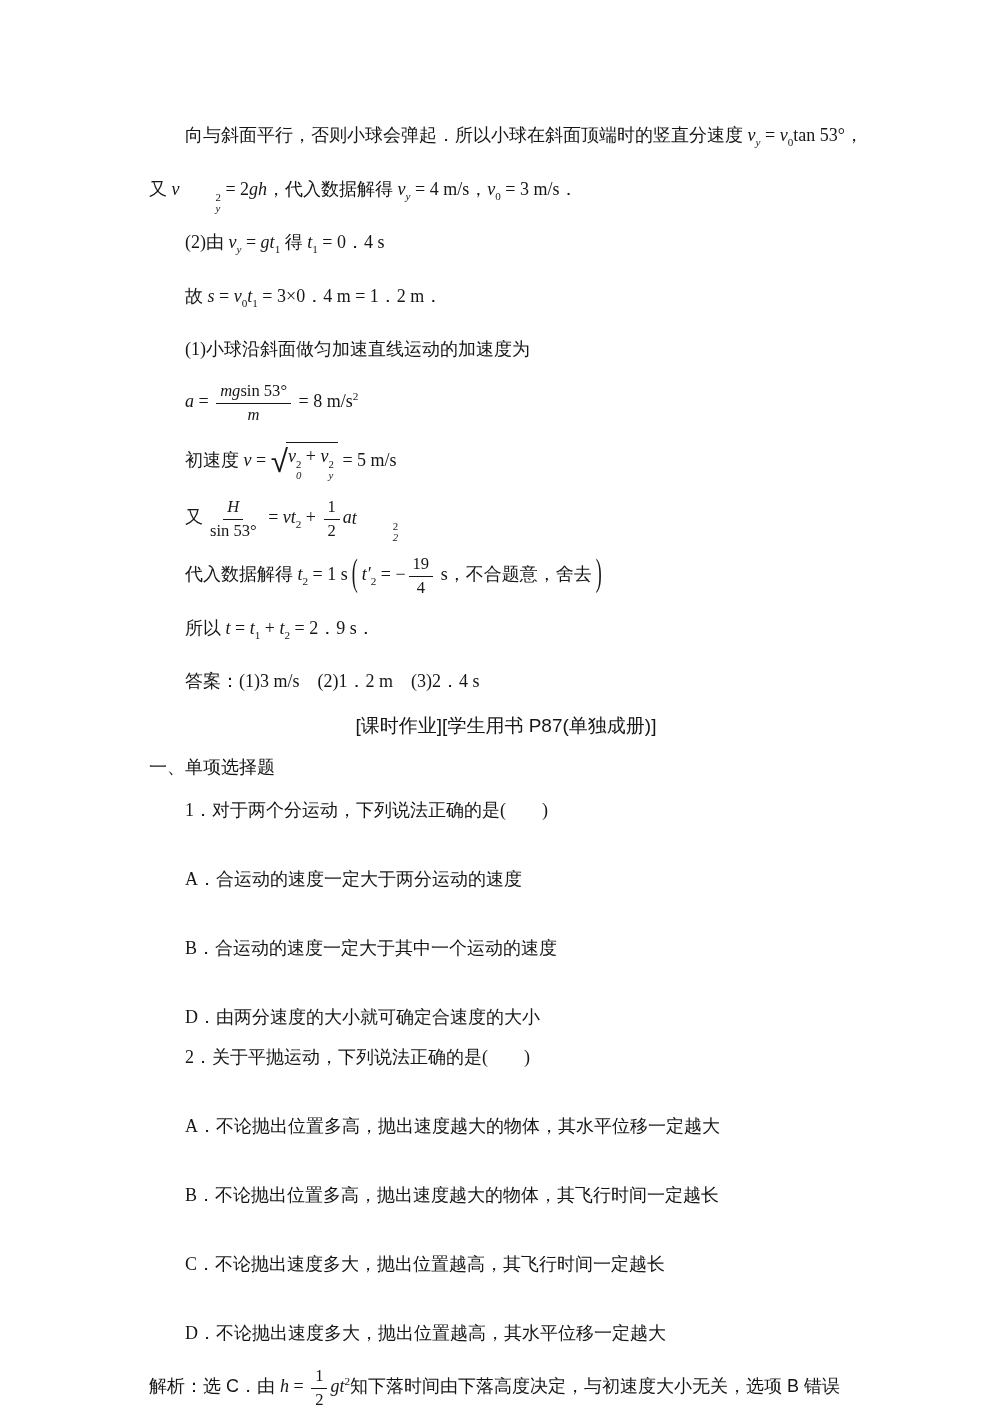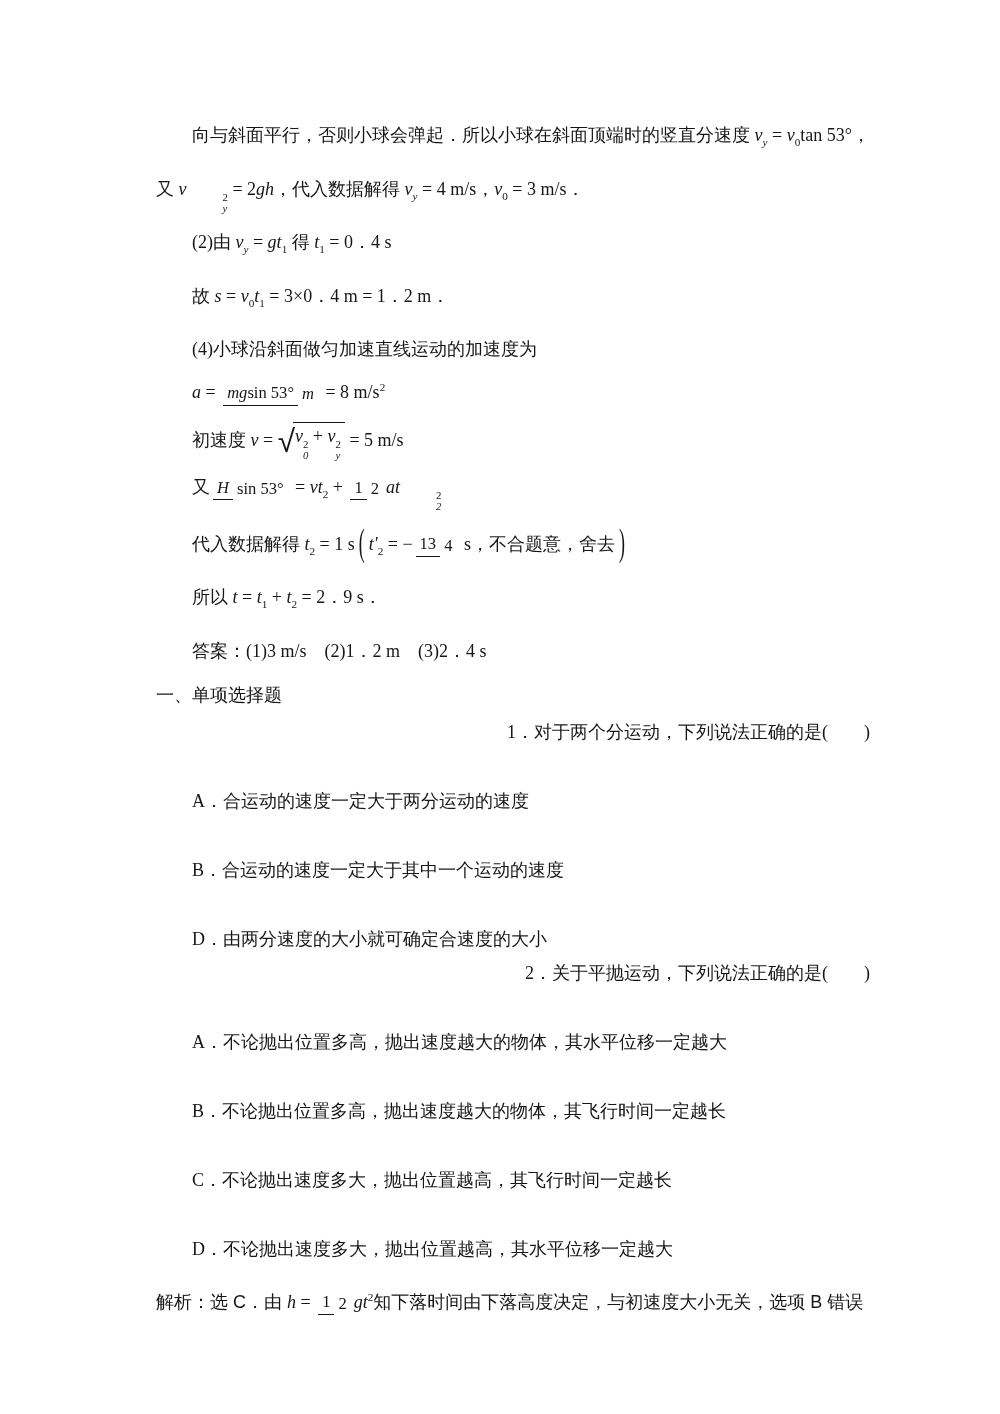--- a/index.html
+++ b/index.html
@@ -1,29 +1,29 @@
 <!DOCTYPE html>
 <html><head>
 <meta charset="utf-8">
 <style>
   html,body{margin:0;padding:0;}
   body{
     width:1000px;height:1414px;background:#ffffff;color:#161616;
     font-family:"Liberation Serif","DejaVu Serif",serif;
     position:relative;overflow:hidden;
   }
-  #doc{position:absolute;left:156px;top:112px;width:714px;}
+  #doc{position:absolute;left:149px;top:112px;width:714px;}
   .line{font-size:18px;line-height:47px;}
   .ind{text-indent:36px;}
   .just{text-align:justify;}
   .sol{line-height:47px;}
   .formula{line-height:1.15;padding:8px 0;}
   .center{text-align:center;line-height:42px;font-size:19px;}
   .heading{line-height:40px;}
-  .stem{line-height:34px;text-align:right;}
+  .stem{line-height:34px;margin-top:6px;}
   .option{line-height:34px;margin-top:35px;}
   .explain{line-height:47px;margin-top:4px;}
   .explain2{line-height:50px;margin-top:6px;}
 
   
   .rg{font-family:"Liberation Serif","DejaVu Serif",serif;}
   .bd{font-family:"Liberation Sans","DejaVu Sans",sans-serif;font-weight:400;}
   .m{font-family:"Liberation Serif","DejaVu Serif",serif;font-style:italic;}
   .mr{font-family:"Liberation Serif","DejaVu Serif",serif;}
   .sup{vertical-align:super;font-size:0.62em;font-family:"Liberation Serif",serif;}
@@ -32,21 +32,21 @@
 
   
   .ssgrp{white-space:nowrap;}
   .ss{display:inline-flex;flex-direction:column;align-items:flex-start;
       font-size:0.6em;line-height:1.05;vertical-align:-0.55em;
       font-family:"Liberation Serif",serif;}
   .ss .s-sup{font-style:normal;}
   .ss .s-sub{font-style:italic;}
 
   
-  .frac{display:inline-flex;flex-direction:row;align-items:center;
+  .frac{display:inline-flex;flex-direction:column;align-items:center;
         vertical-align:middle;font-size:0.92em;line-height:1.25;
         margin:0 3px;text-align:center;text-indent:0;}
   .frac .num{display:block;border-bottom:1.4px solid #161616;padding:0 4px 1px 4px;}
   .frac .den{display:block;padding:1px 4px 0 4px;}
 
   
   .sqrt{display:inline-flex;align-items:stretch;white-space:nowrap;vertical-align:middle;text-indent:0;}
   .sqrt .rad{font-size:1.75em;line-height:1;align-self:center;font-style:normal;
              font-family:"DejaVu Sans","Liberation Sans",sans-serif;font-weight:200;}
   .sqrt .radicand{border-top:1.6px solid #161616;padding:3px 4px 0 2px;margin-left:-2px;align-self:center;}
@@ -58,21 +58,21 @@
 </head>
 <body>
 
 <div id="doc">
     <div class="line sol ind just"><span class="rg">向与斜面平行，否则小球会弹起．所以小球在斜面顶端时的竖直分速度 </span><span class="m">v</span><span class="sub">y</span><span class="mr"> = </span><span class="m">v</span><span class="subr">0</span><span class="mr">tan 53°</span><span class="rg">，又 </span><span class="ssgrp"><span class="m">v</span><span class="ss">
           <span class="s-sup">2</span>
           <span class="s-sub">y</span>
         </span></span><span class="mr"> = 2</span><span class="m">gh</span><span class="rg">，代入数据解得 </span><span class="m">v</span><span class="sub">y</span><span class="mr"> = 4 m/s</span><span class="rg">，</span><span class="m">v</span><span class="subr">0</span><span class="mr"> = 3 m/s．</span></div>
     <div class="line sol ind"><span class="rg">(2)由 </span><span class="m">v</span><span class="sub">y</span><span class="mr"> = </span><span class="m">gt</span><span class="subr">1</span><span class="rg"> 得 </span><span class="m">t</span><span class="subr">1</span><span class="mr"> = 0．4 s</span></div>
     <div class="line sol ind"><span class="rg">故 </span><span class="m">s</span><span class="mr"> = </span><span class="m">v</span><span class="subr">0</span><span class="m">t</span><span class="subr">1</span><span class="mr"> = 3×0．4 m = 1．2 m．</span></div>
-    <div class="line sol ind"><span class="rg">(4)小球沿斜面做匀加速直线运动的加速度为</span></div>
+    <div class="line sol ind"><span class="rg">(1)小球沿斜面做匀加速直线运动的加速度为</span></div>
     <div class="line formula ind"><span class="m">a</span><span class="mr"> = </span><span class="frac">
         <span class="num"><span class="m">mg</span><span class="mr">sin 53°</span></span>
         <span class="den"><span class="m">m</span></span>
       </span><span class="mr"> = 8 m/s</span><span class="sup">2</span></div>
     <div class="line formula ind"><span class="rg">初速度 </span><span class="m">v</span><span class="mr"> = </span><span class="sqrt">
         <span class="rad">√</span>
         <span class="radicand"><span class="ssgrp"><span class="m">v</span><span class="ss">
               <span class="s-sup">2</span>
               <span class="s-sub">0</span>
             </span></span><span class="mr"> + </span><span class="ssgrp"><span class="m">v</span><span class="ss">
@@ -84,25 +84,26 @@
         <span class="num"><span class="m">H</span></span>
         <span class="den"><span class="mr">sin 53°</span></span>
       </span><span class="mr"> = </span><span class="m">vt</span><span class="subr">2</span><span class="mr"> + </span><span class="frac">
         <span class="num"><span class="mr">1</span></span>
         <span class="den"><span class="mr">2</span></span>
       </span><span class="m">a</span><span class="ssgrp"><span class="m">t</span><span class="ss">
           <span class="s-sup">2</span>
           <span class="s-sub">2</span>
         </span></span></div>
     <div class="line sol ind"><span class="rg">代入数据解得 </span><span class="m">t</span><span class="subr">2</span><span class="mr"> = 1 s</span><span class="big">(</span><span class="m">t′</span><span class="subr">2</span><span class="mr"> = −</span><span class="frac">
-        <span class="num"><span class="mr">13</span></span>
+        <span class="num"><span class="mr">19</span></span>
         <span class="den"><span class="mr">4</span></span>
       </span><span class="mr"> s</span><span class="rg">，不合题意，舍去</span><span class="big">)</span></div>
     <div class="line sol ind"><span class="rg">所以 </span><span class="m">t</span><span class="mr"> = </span><span class="m">t</span><span class="subr">1</span><span class="mr"> + </span><span class="m">t</span><span class="subr">2</span><span class="mr"> = 2．9 s．</span></div>
     <div class="line sol ind"><span class="bd">答案：</span><span class="mr">(1)3 m/s　(2)1．2 m　(3)2．4 s</span></div>
+    <div class="line center"><span class="bd">[课时作业][学生用书 P87(单独成册)]</span></div>
     <div class="line heading"><span class="bd">一、单项选择题</span></div>
     <div class="line stem ind"><span class="rg">1．对于两个分运动，下列说法正确的是(　　)</span></div>
     <div class="line option ind"><span class="rg">A．合运动的速度一定大于两分运动的速度</span></div>
     <div class="line option ind"><span class="rg">B．合运动的速度一定大于其中一个运动的速度</span></div>
     <div class="line option ind"><span class="rg">D．由两分速度的大小就可确定合速度的大小</span></div>
     <div class="line stem ind"><span class="rg">2．关于平抛运动，下列说法正确的是(　　)</span></div>
     <div class="line option ind"><span class="rg">A．不论抛出位置多高，抛出速度越大的物体，其水平位移一定越大</span></div>
     <div class="line option ind"><span class="rg">B．不论抛出位置多高，抛出速度越大的物体，其飞行时间一定越长</span></div>
     <div class="line option ind"><span class="rg">C．不论抛出速度多大，抛出位置越高，其飞行时间一定越长</span></div>
     <div class="line option ind"><span class="rg">D．不论抛出速度多大，抛出位置越高，其水平位移一定越大</span></div>

